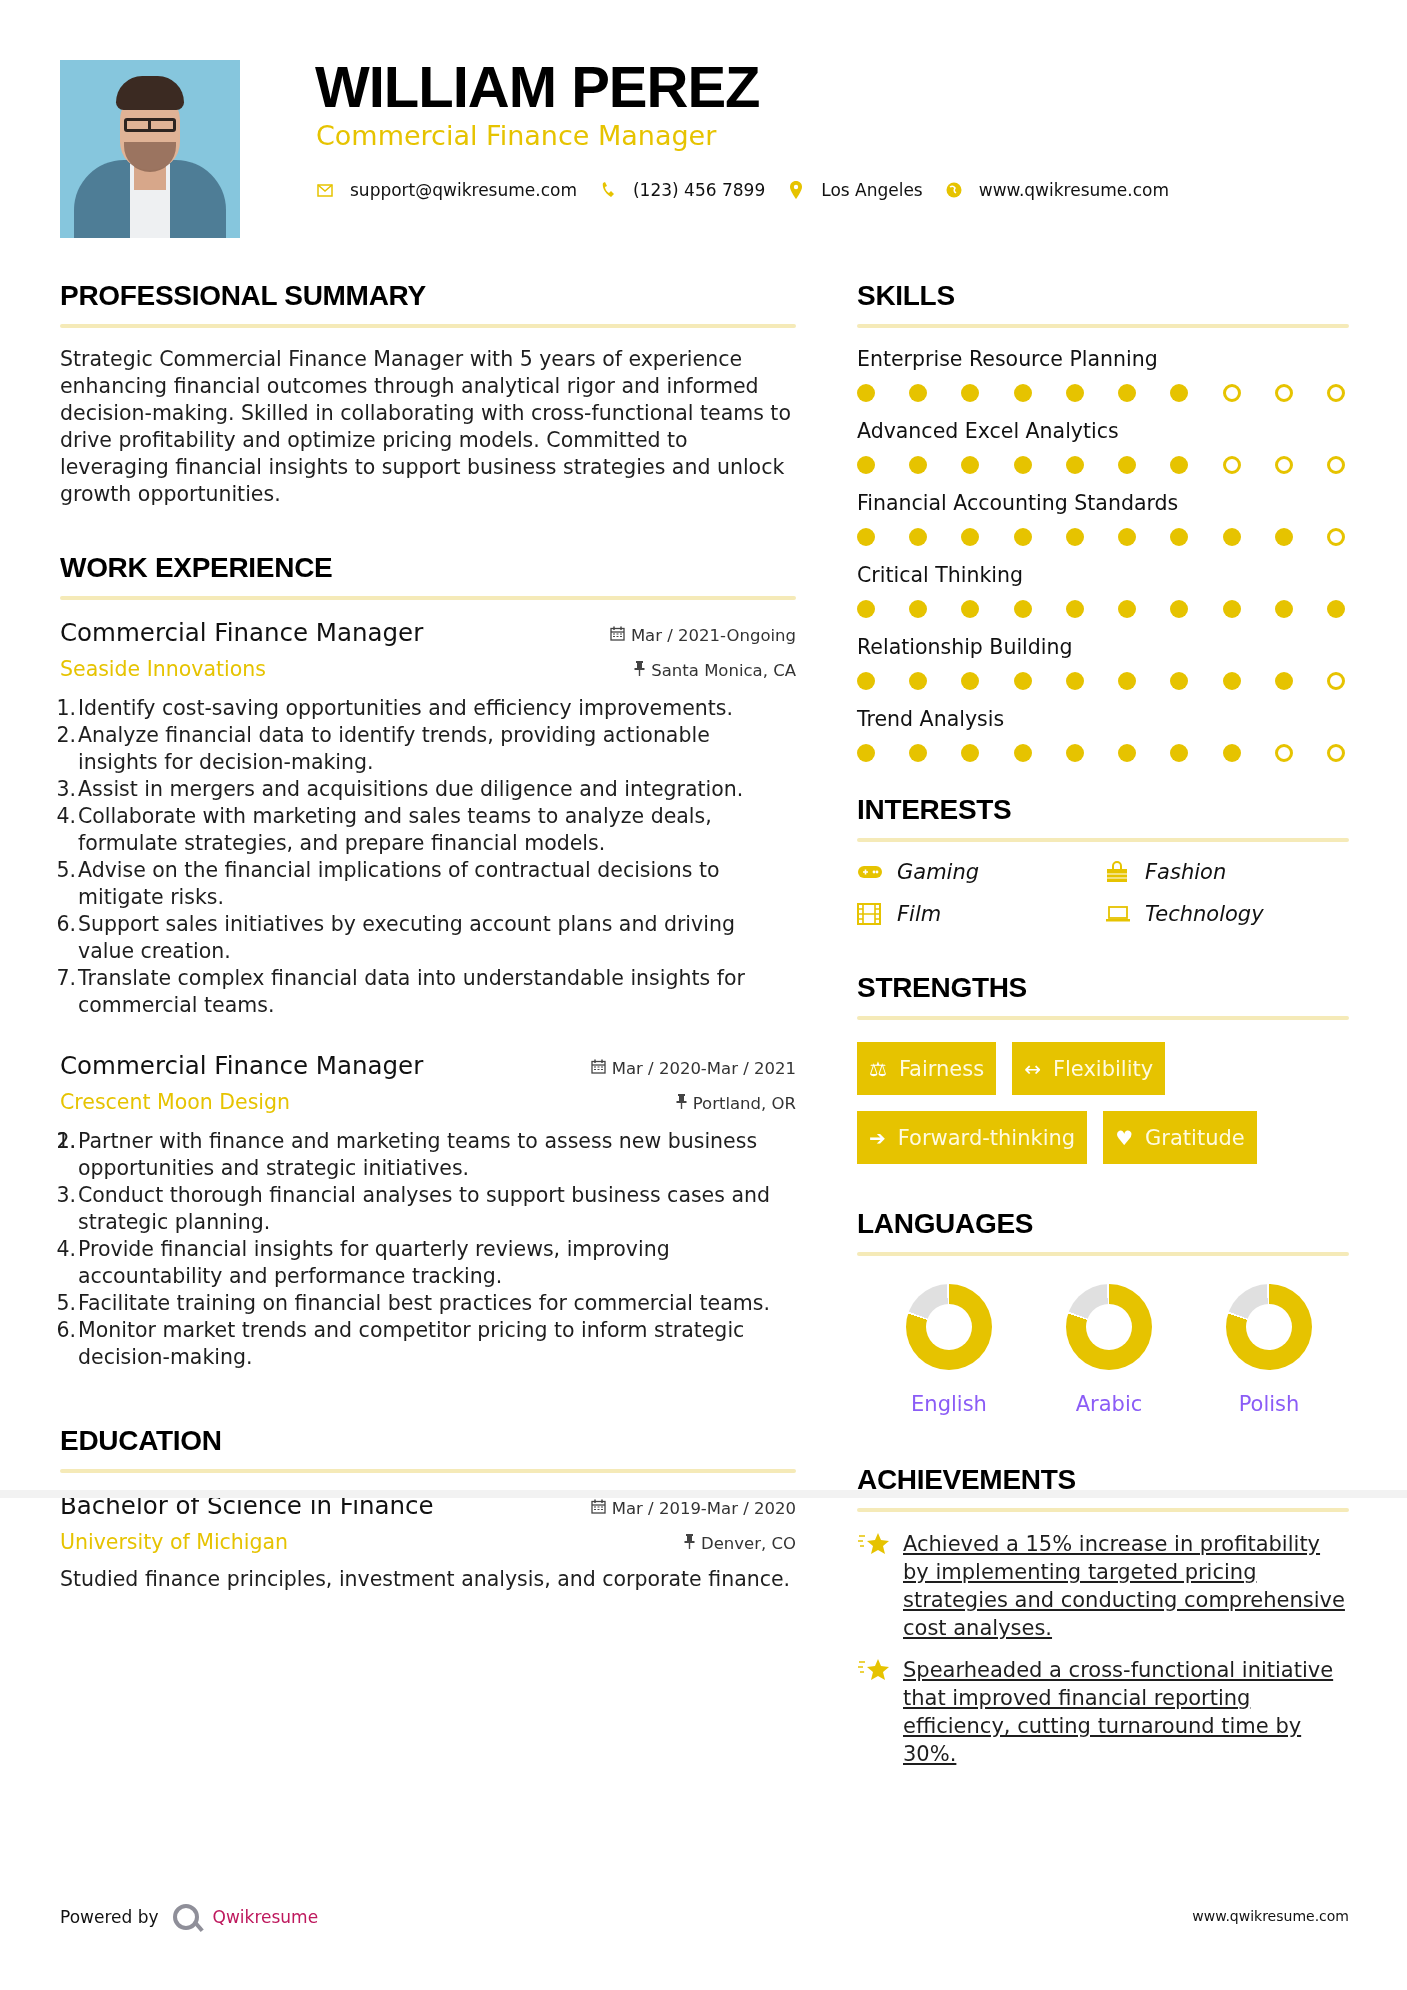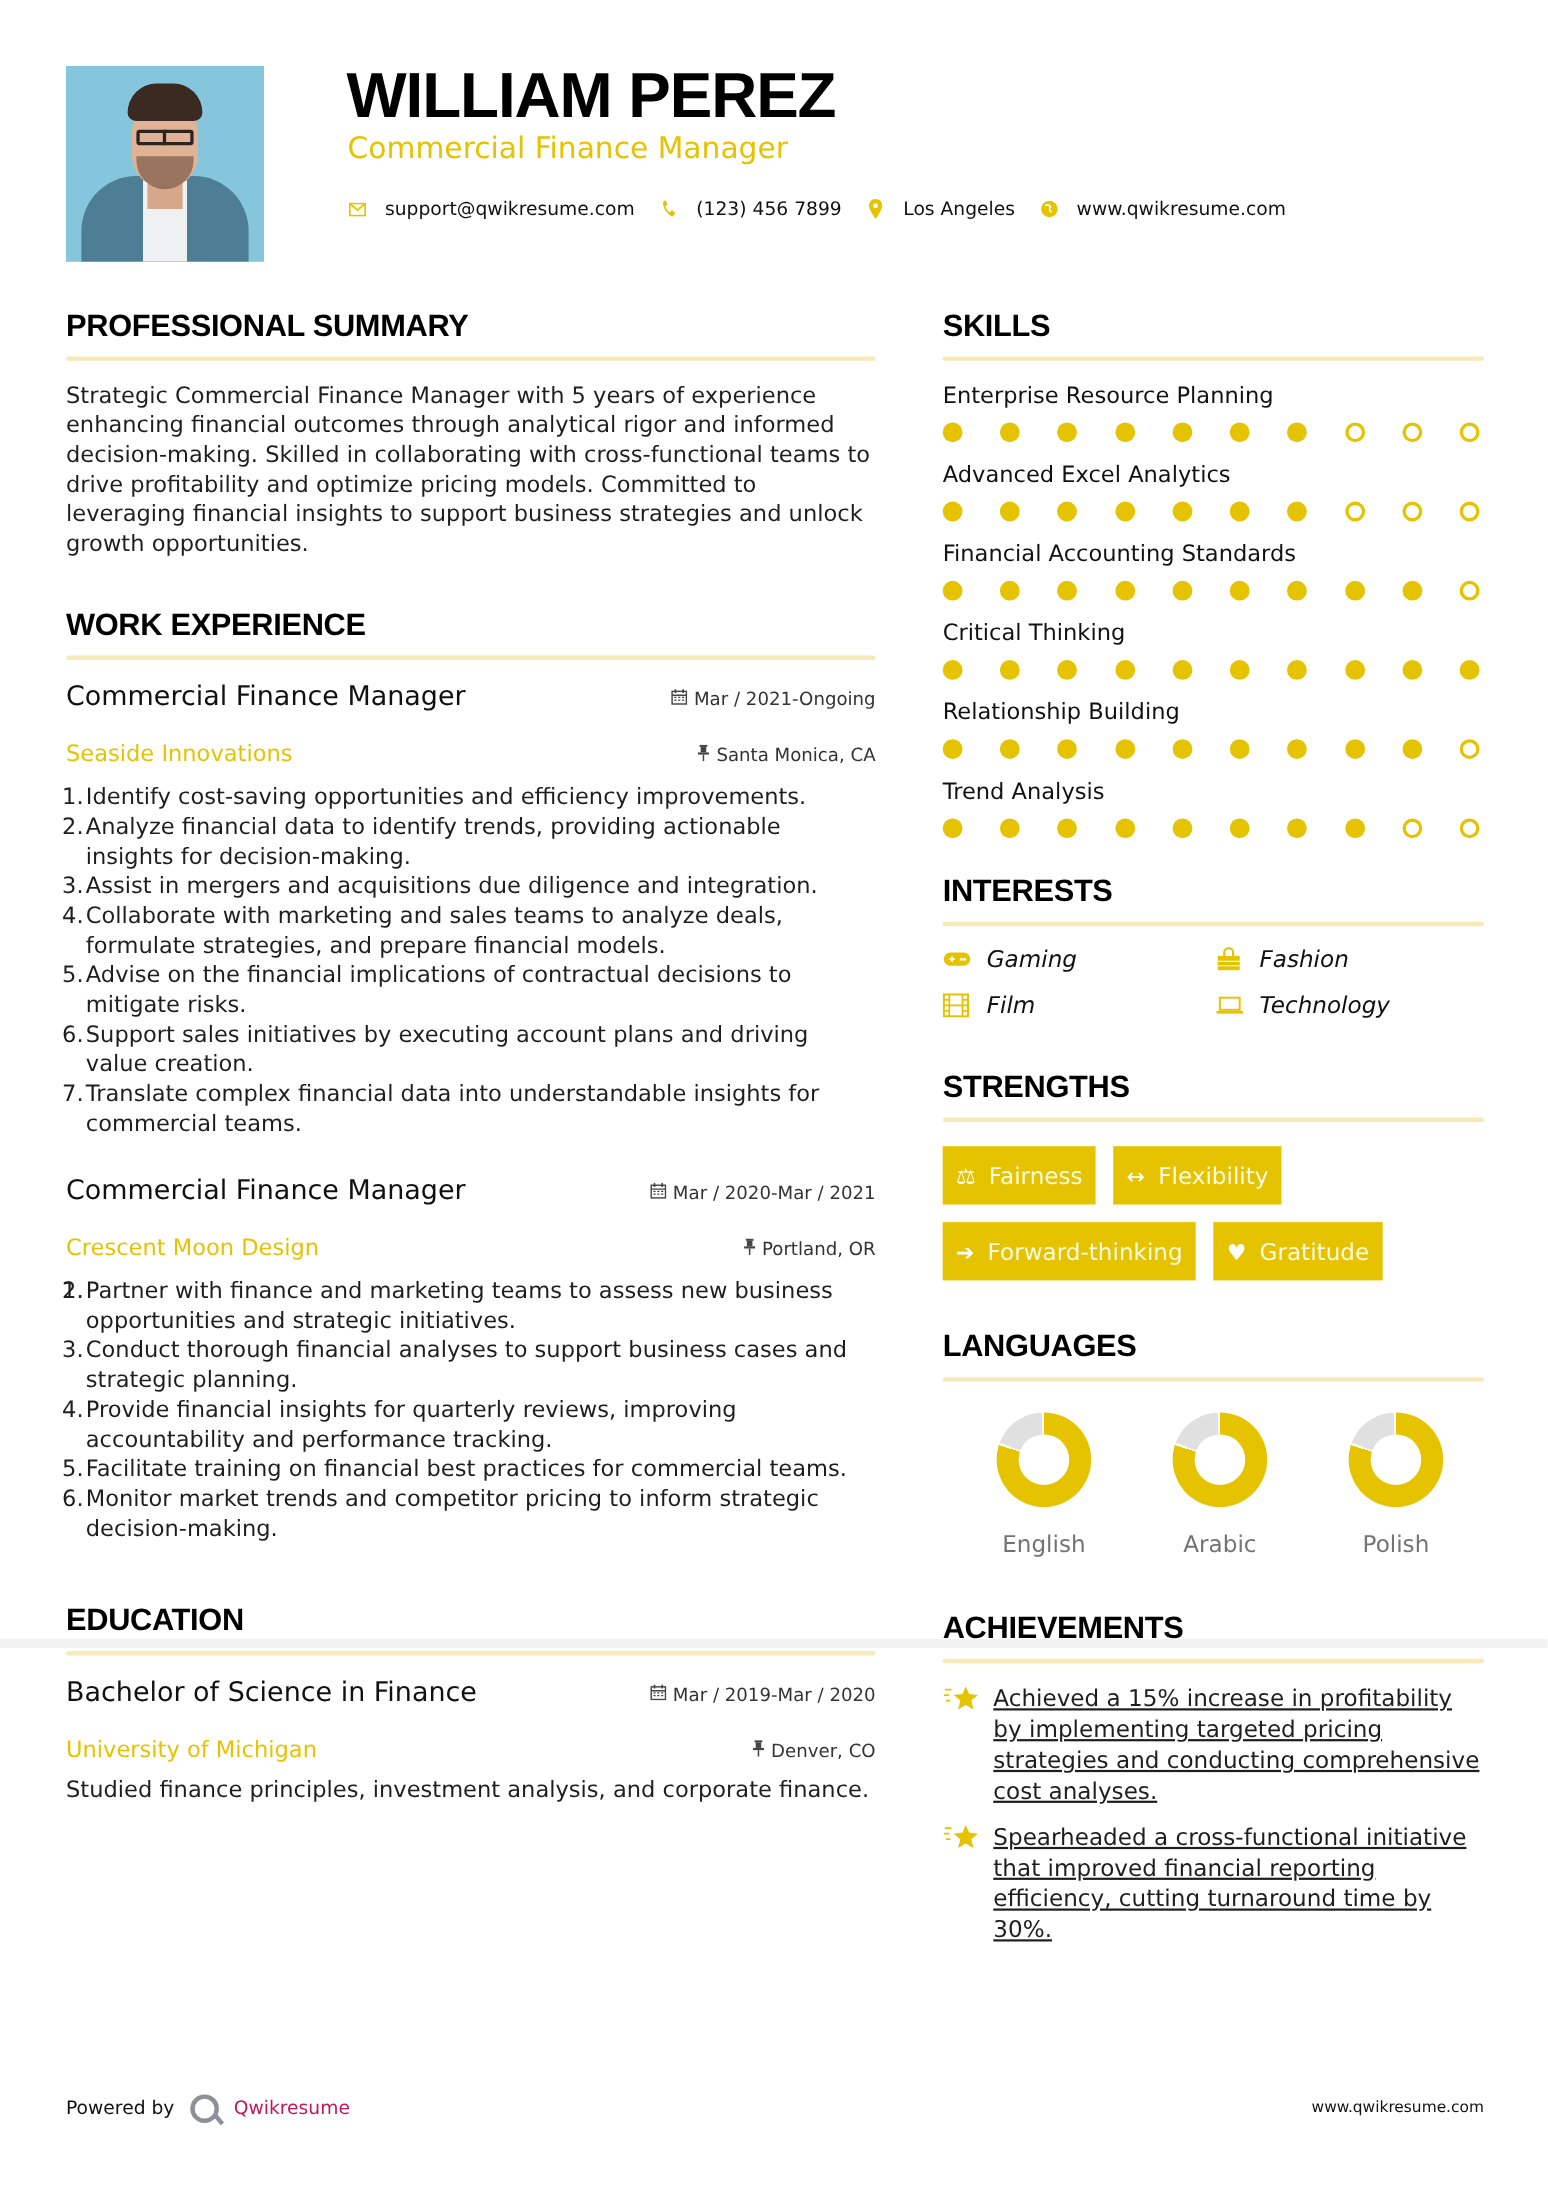--- a/index.html
+++ b/index.html
@@ -32,21 +32,21 @@
   .sec-title { font-family: "Liberation Sans", sans-serif; font-weight: 700; font-size: 28px; color: #000; letter-spacing: -0.3px; line-height: 1; padding-top: 4px; }
   .sec-rule { height: 4px; background: #f5eab8; margin-top: 14px; margin-bottom: 18px; border-radius: 2px; }
 
   .summary { font-size: 20.5px; line-height: 27px; color: #1e1e1e; }
 
   .job { position: relative; }
   .job-head { display: flex; justify-content: space-between; align-items: baseline; }
   .job-title { font-size: 24.5px; color: #111; }
   .job-meta { font-size: 16.5px; color: #333; display: flex; align-items: center; }
   .job-meta .mico { color: #444; margin-right: 6px; font-size: 15px; }
-  .job-sub { display: flex; justify-content: space-between; align-items: baseline; margin-top: 26px; }
+  .job-sub { display: flex; justify-content: space-between; align-items: baseline; margin-top: 10px; }
   .company { font-size: 20.5px; color: #e6c300; }
   .bullets { margin-top: 14px; list-style: none; }
   .bullets li { position: relative; padding-left: 18px; font-size: 20.5px; line-height: 27px; color: #1e1e1e; }
   .bullets li .num { position: absolute; left: -8px; top: 0; width: 24px; text-align: right; }
 
   
   .skill { margin-bottom: 16px; }
   .skill-name { font-size: 20.5px; color: #111; line-height: 26px; }
   .dots { display: flex; justify-content: space-between; width: 488px; margin-top: 12px; }
   .dot { width: 18px; height: 18px; border-radius: 50%; background: #e6c300; }
@@ -60,21 +60,21 @@
   
   .tags { display: flex; flex-wrap: wrap; gap: 16px 16px; }
   .tag { background: #e6c300; color: #fffbe0; font-size: 21px; padding: 12px 12px; display: flex; align-items: center; height: 53px; }
   .tag .tico { margin-right: 12px; font-size: 20px; color: #fff; }
 
   
   .langs { display: flex; gap: 0; padding-left: 12px; }
   .lang { width: 166px; display: flex; flex-direction: column; align-items: center; }
   .lang .donut { width: 86px; height: 86px; border-radius: 50%; position: relative; }
   .lang .donut .hole { position: absolute; left: 20px; top: 20px; width: 46px; height: 46px; border-radius: 50%; background: #fff; }
-  .lang .lname { margin-top: 22px; font-size: 21px; color: #737373; }
+  .lang .lname { margin-top: 22px; font-size: 21px; color: #8b5cf6; }
 
   
   .ach { display: flex; margin-bottom: 14px; text-decoration: underline; }
   .ach .aico { width: 46px; flex: none; color: #e6c300; font-size: 24px; line-height: 28px; }
   .ach .atext { font-size: 21px; line-height: 28px; color: #1e1e1e; }
 
   
   .footer-left { position: absolute; left: 60px; top: 1904px; display: flex; align-items: center; font-size: 17px; color: #111; }
   .footer-left .qlogo { margin: 0 14px 0 14px; width: 26px; height: 26px; border: 4px solid #8f8f99; border-radius: 50%; position: relative; }
   .footer-left .qlogo:after { content: ""; position: absolute; right: -6px; bottom: -6px; width: 4px; height: 10px; background: #8f8f99; transform: rotate(-40deg); }

